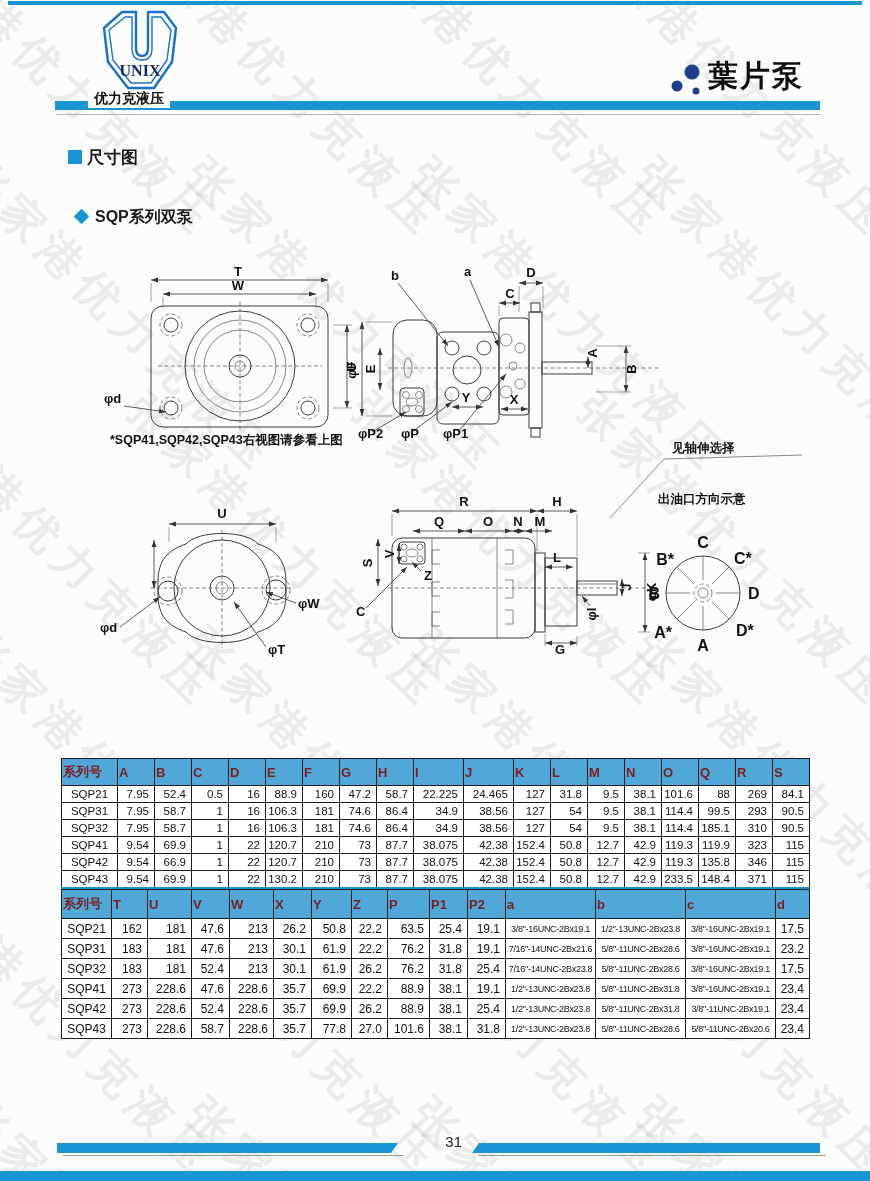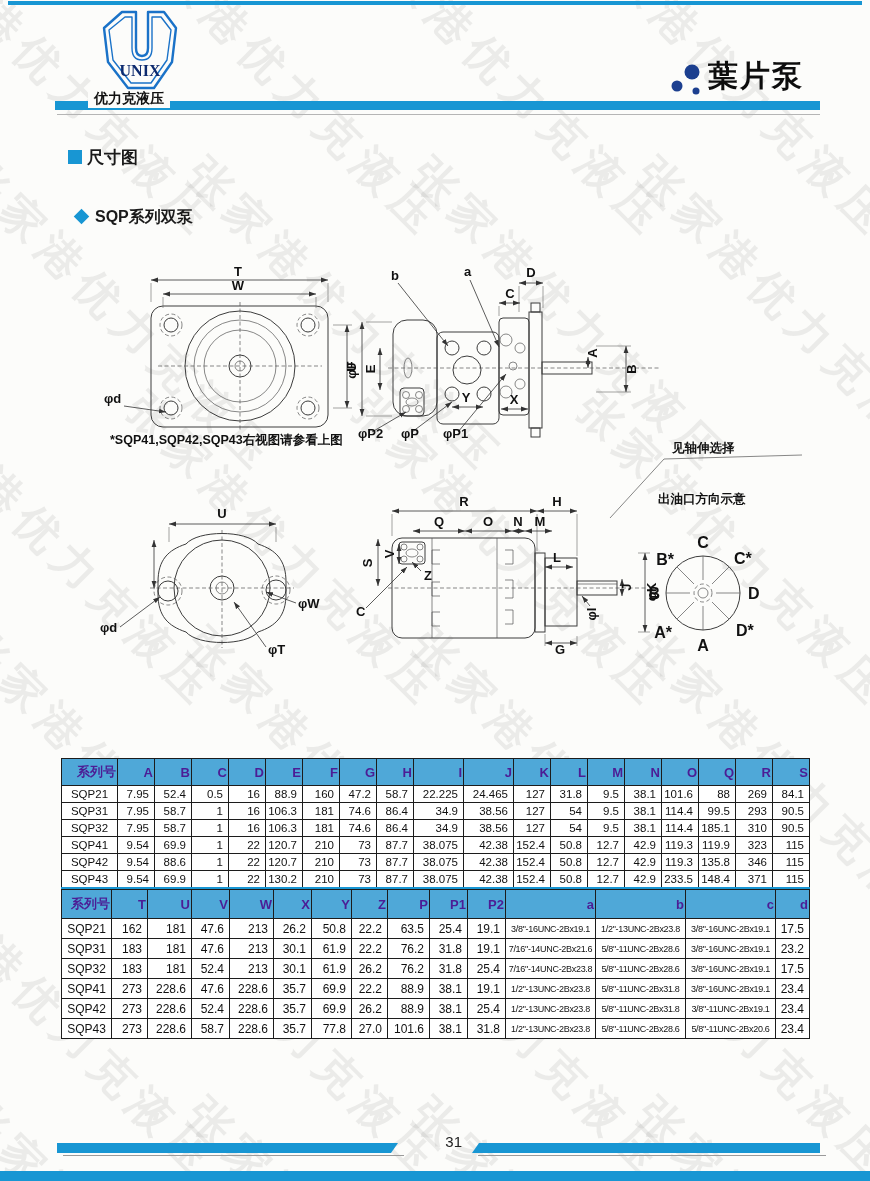--- a/index.html
+++ b/index.html
@@ -30,21 +30,21 @@
   .dim { stroke:#333; fill:none; stroke-width:0.8; }
   .ext { stroke:#666; fill:none; stroke-width:0.6; }
   .dlbl { font:bold 13px "Liberation Sans", sans-serif; fill:#111; }
   .plbl { font:bold 16px "Liberation Sans", sans-serif; fill:#111; }
   .cap  { font:bold 12.5px "Liberation Sans", sans-serif; fill:#111; }
   table { position:absolute; left:61px; border-collapse:collapse; table-layout:fixed; width:748px;
           background:#fff; }
   .t1 { top:758px; border-bottom:3px solid var(--accent); }
   .t2 { top:889px; }
   th, td { border:1px solid #1c1c1c; overflow:hidden; white-space:nowrap; }
-  th { background:var(--thblue); color:#4c1d95; font-size:13px; font-weight:bold; height:24px; text-align:right; }
+  th { background:var(--thblue); color:#7f1d1d; font-size:13px; font-weight:bold; height:24px; text-align:left; }
   .t2 th { height:26px; }
   td { font-size:11.5px; color:#111; height:16px; text-align:right; padding:0 5px 0 0; }
   .t2 td { height:19px; font-size:12px; }
   td.rowhead { text-align:center; padding:0; }
   td.thread { font-size:9px; text-align:center; padding:0 1px; letter-spacing:-0.3px; }
   .footnote { position:absolute; left:62px; top:1042px; width:720px; font-size:12.5px; font-weight:bold; color:#111; }
   .fbar { position:absolute; top:1143px; height:10px; background:var(--accent); }
   .fbar-l { left:57px; width:341px; clip-path:polygon(0 0,100% 0,calc(100% - 7px) 100%,0 100%); }
   .fbar-r { left:472px; width:348px; clip-path:polygon(7px 0,100% 0,100% 100%,0 100%); }
   .fline { position:absolute; top:1155px; height:1px; background:#9a9a9a; }
@@ -447,21 +447,21 @@
           <td>12.7</td>
           <td>42.9</td>
           <td>119.3</td>
           <td>119.9</td>
           <td>323</td>
           <td>115</td>
         </tr>
         <tr>
           <td class="rowhead">SQP42</td>
           <td>9.54</td>
-          <td>88.6</td>
+          <td>66.9</td>
           <td>1</td>
           <td>22</td>
           <td>120.7</td>
           <td>210</td>
           <td>73</td>
           <td>87.7</td>
           <td>38.075</td>
           <td>42.38</td>
           <td>152.4</td>
           <td>50.8</td>

